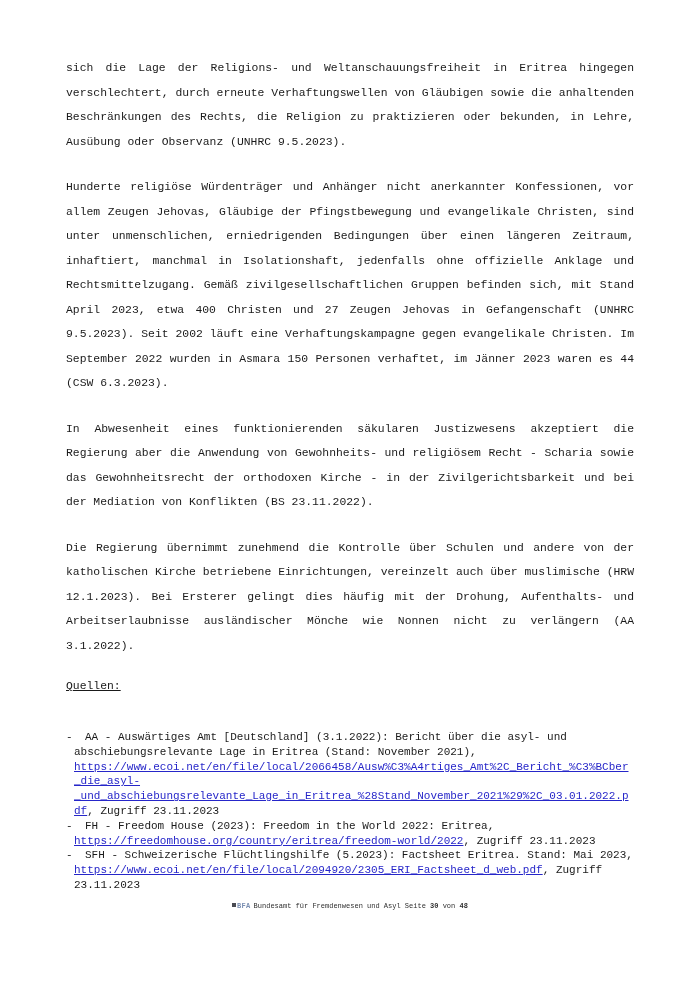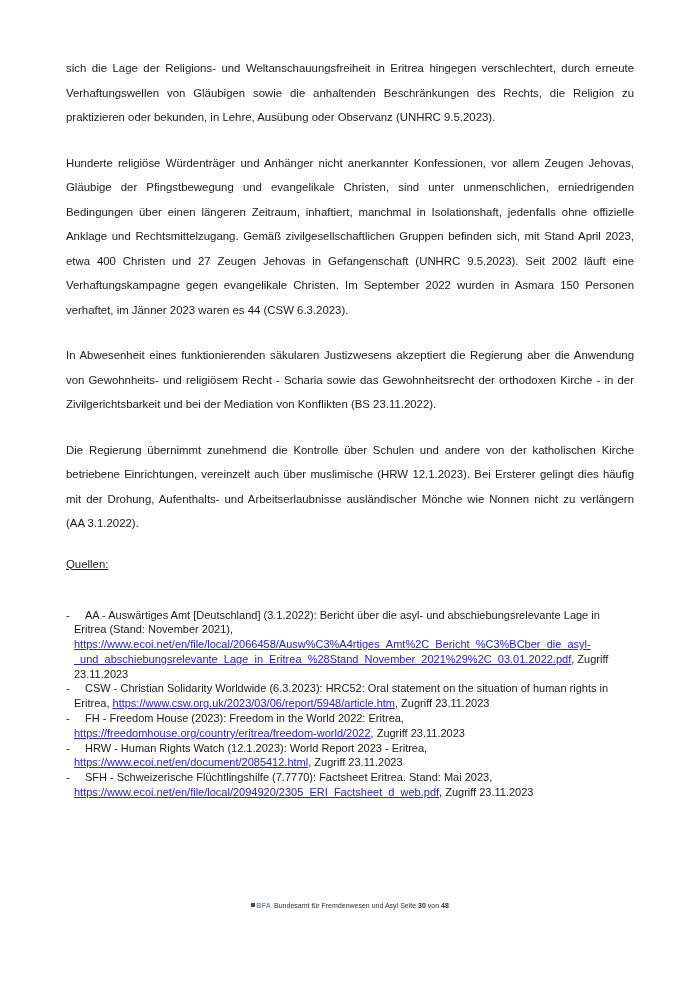--- a/index.html
+++ b/index.html
@@ -1,20 +1,20 @@
 <!DOCTYPE html>
 <html><head>
 <meta charset="utf-8">
 <style>
   html,body{margin:0;padding:0;background:#ffffff;}
   .page{
     position:relative;
     width:700px;height:990px;
     background:#ffffff;
-    font-family:Liberation Sans, sans-serif;
+    font-family:Liberation Mono, monospace;
     color:#1a1a1a;
     overflow:hidden;
   }
   .content{
     position:absolute;
     left:66px;top:56px;
     width:568px;
   }
   .para{
     font-size:11.4px;
@@ -81,24 +81,22 @@
   <div class="content">
     <p class="para">sich die Lage der Religions- und Weltanschauungsfreiheit in Eritrea hingegen verschlechtert, durch erneute Verhaftungswellen von Gläubigen sowie die anhaltenden Beschränkungen des Rechts, die Religion zu praktizieren oder bekunden, in Lehre, Ausübung oder Observanz (UNHRC 9.5.2023).</p>
     <p class="para">Hunderte religiöse Würdenträger und Anhänger nicht anerkannter Konfessionen, vor allem Zeugen Jehovas, Gläubige der Pfingstbewegung und evangelikale Christen, sind unter unmenschlichen, erniedrigenden Bedingungen über einen längeren Zeitraum, inhaftiert, manchmal in Isolationshaft, jedenfalls ohne offizielle Anklage und Rechtsmittelzugang. Gemäß zivilgesellschaftlichen Gruppen befinden sich, mit Stand April 2023, etwa 400 Christen und 27 Zeugen Jehovas in Gefangenschaft (UNHRC 9.5.2023). Seit 2002 läuft eine Verhaftungskampagne gegen evangelikale Christen. Im September 2022 wurden in Asmara 150 Personen verhaftet, im Jänner 2023 waren es 44 (CSW 6.3.2023).</p>
     <p class="para">In Abwesenheit eines funktionierenden säkularen Justizwesens akzeptiert die Regierung aber die Anwendung von Gewohnheits- und religiösem Recht - Scharia sowie das Gewohnheitsrecht der orthodoxen Kirche - in der Zivilgerichtsbarkeit und bei der Mediation von Konflikten (BS 23.11.2022).</p>
     <p class="para">Die Regierung übernimmt zunehmend die Kontrolle über Schulen und andere von der katholischen Kirche betriebene Einrichtungen, vereinzelt auch über muslimische (HRW 12.1.2023). Bei Ersterer gelingt dies häufig mit der Drohung, Aufenthalts- und Arbeitserlaubnisse ausländischer Mönche wie Nonnen nicht zu verlängern (AA 3.1.2022).</p>
 
     <div class="quellen">Quellen:</div>
 
     <div class="src-list" id="src-list">
         <div class="src-item"><span class="dash">-</span><span>AA - Auswärtiges Amt [Deutschland] (3.1.2022): Bericht über die asyl- und abschiebungsrelevante Lage in Eritrea (Stand: November 2021), </span><a>https://www.ecoi.net/en/file/local/2066458/Ausw%C3%A4rtiges_Amt%2C_Bericht_%C3%BCber_die_asyl-_und_abschiebungsrelevante_Lage_in_Eritrea_%28Stand_November_2021%29%2C_03.01.2022.pdf</a><span>, Zugriff 23.11.2023</span></div>
-        <div class="src-item"><span class="dash">-</span><span>CSW - Christian Solidarity Worldwide (6.3.2023): HRC52: Oral statement on the situation of human rights in Eritrea, </span><a>https://www.csw.org.uk/2023/03/06/report/5948/article.htm</a><span>, Zugriff 23.11.2023</span></div>
         <div class="src-item"><span class="dash">-</span><span>FH - Freedom House (2023): Freedom in the World 2022: Eritrea, </span><a>https://freedomhouse.org/country/eritrea/freedom-world/2022</a><span>, Zugriff 23.11.2023</span></div>
-        <div class="src-item"><span class="dash">-</span><span>HRW - Human Rights Watch (12.1.2023): World Report 2023 - Eritrea, </span><a>https://www.ecoi.net/en/document/2085412.html</a><span>, Zugriff 23.11.2023</span></div>
-        <div class="src-item"><span class="dash">-</span><span>SFH - Schweizerische Flüchtlingshilfe (7.7770): Factsheet Eritrea. Stand: Mai 2023, </span><a>https://www.ecoi.net/en/file/local/2094920/2305_ERI_Factsheet_d_web.pdf</a><span>, Zugriff 23.11.2023</span></div>
+        <div class="src-item"><span class="dash">-</span><span>SFH - Schweizerische Flüchtlingshilfe (5.2023): Factsheet Eritrea. Stand: Mai 2023, </span><a>https://www.ecoi.net/en/file/local/2094920/2305_ERI_Factsheet_d_web.pdf</a><span>, Zugriff 23.11.2023</span></div>
       </div>
   </div>
 
   <div class="footer">
     <span class="logo"><span class="logo-mark"></span><span class="logo-text">BFA</span></span><span>Bundesamt für Fremdenwesen und Asyl</span>
     <span class="pgnum"><span>Seite</span> <b>30</b> <span>von</span> <b>48</b></span>
   </div>
 </div>
 
 </body></html>

